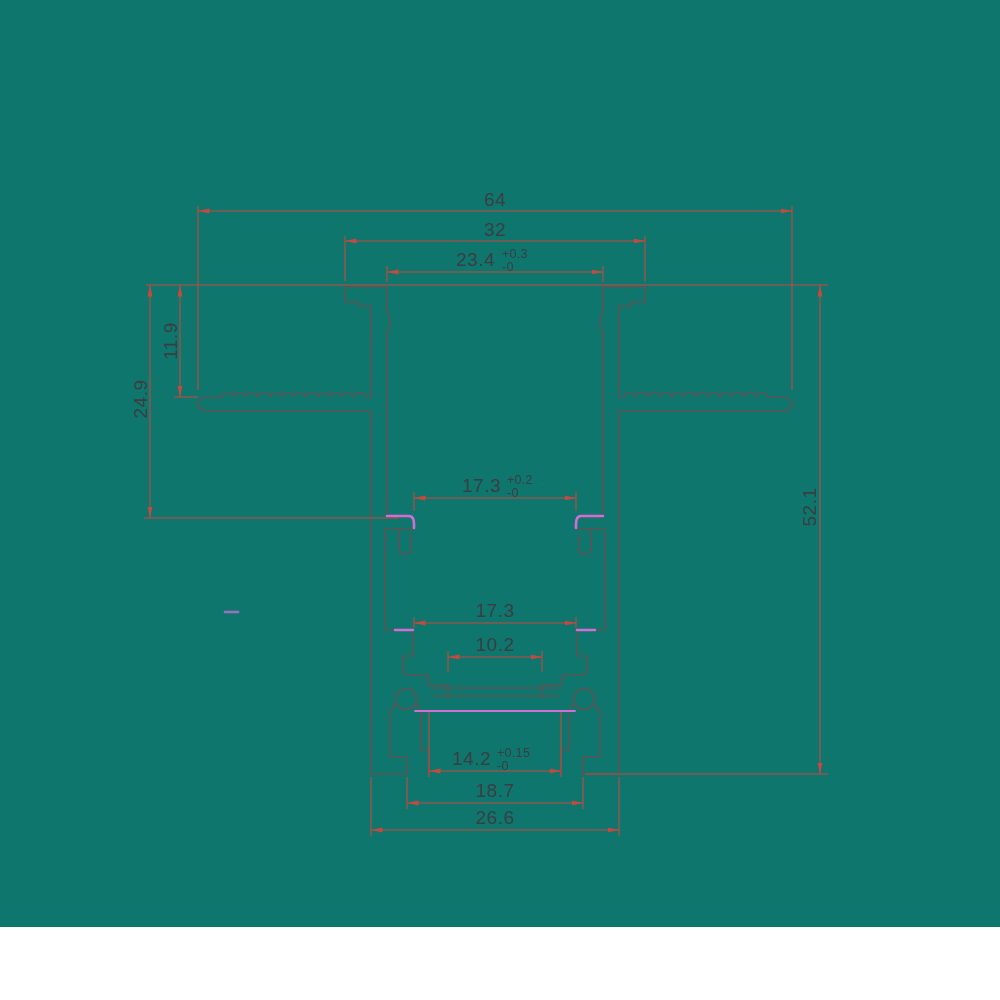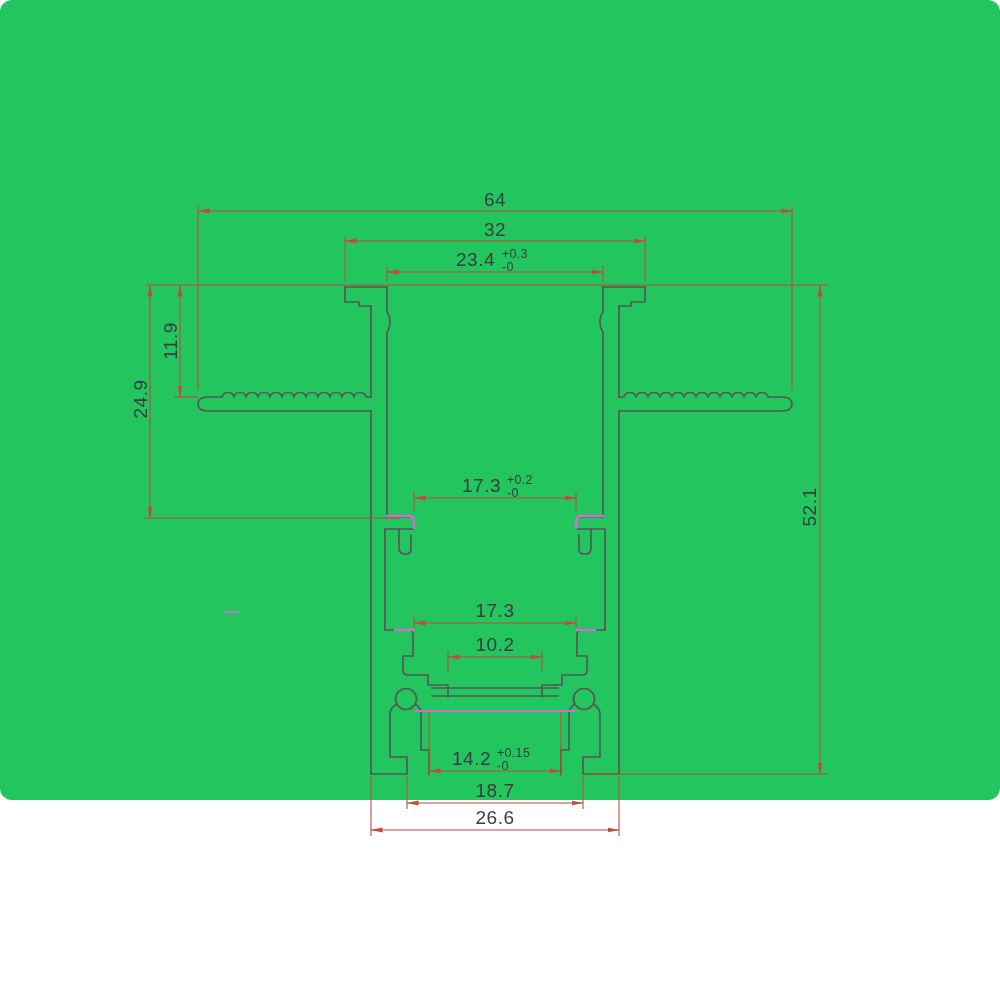--- a/index.html
+++ b/index.html
@@ -6,23 +6,22 @@
     margin: 0;
     padding: 0;
     width: 1000px;
     height: 1000px;
     background: #ffffff;
     font-family: "Liberation Sans", sans-serif;
   }
   .stage {
     position: relative;
     width: 1000px;
-    height: 800px;
-    background: #22c55e;
-    border-radius: 12px;
+    height: 927px;
+    background: #0f766e;
   }
   svg { display: block; }
   .dim-text {
     font-family: "Liberation Sans", "DejaVu Sans", sans-serif;
     font-size: 19px;
     fill: #3c3c41;
     letter-spacing: 0.5px;
   }
   .tol-text {
     font-family: "Liberation Sans", "DejaVu Sans", sans-serif;

